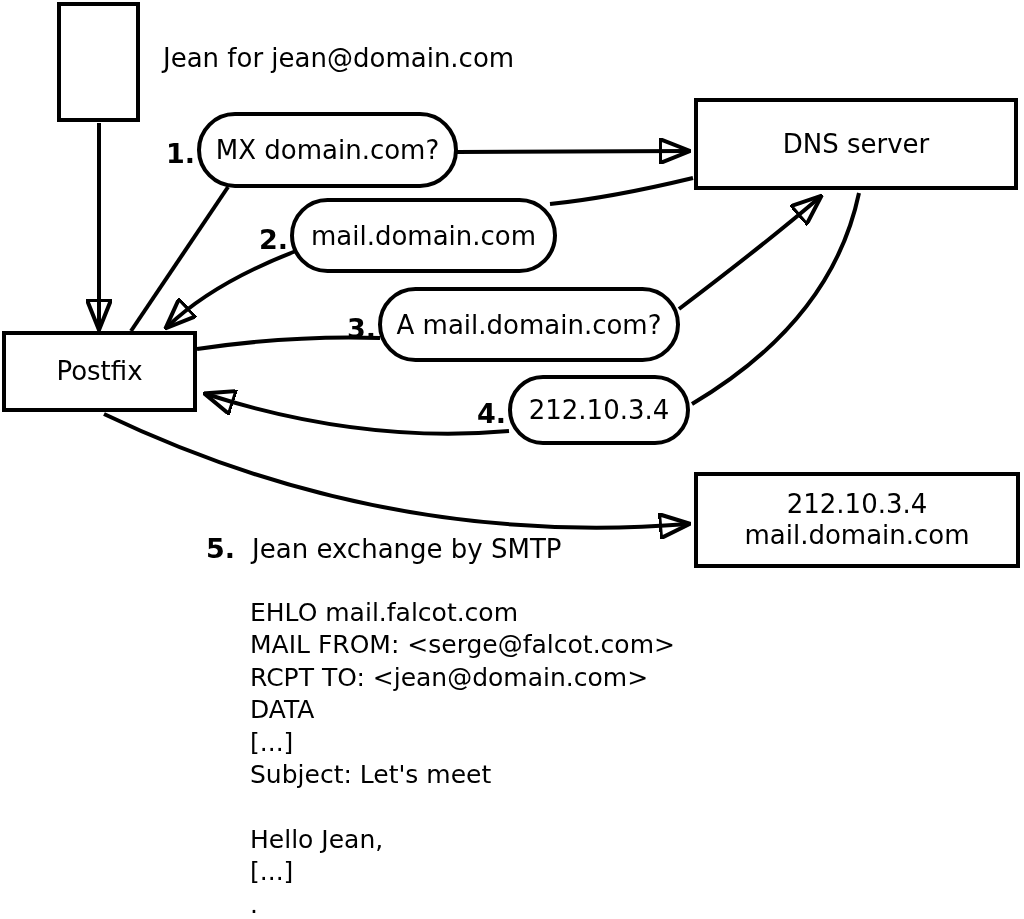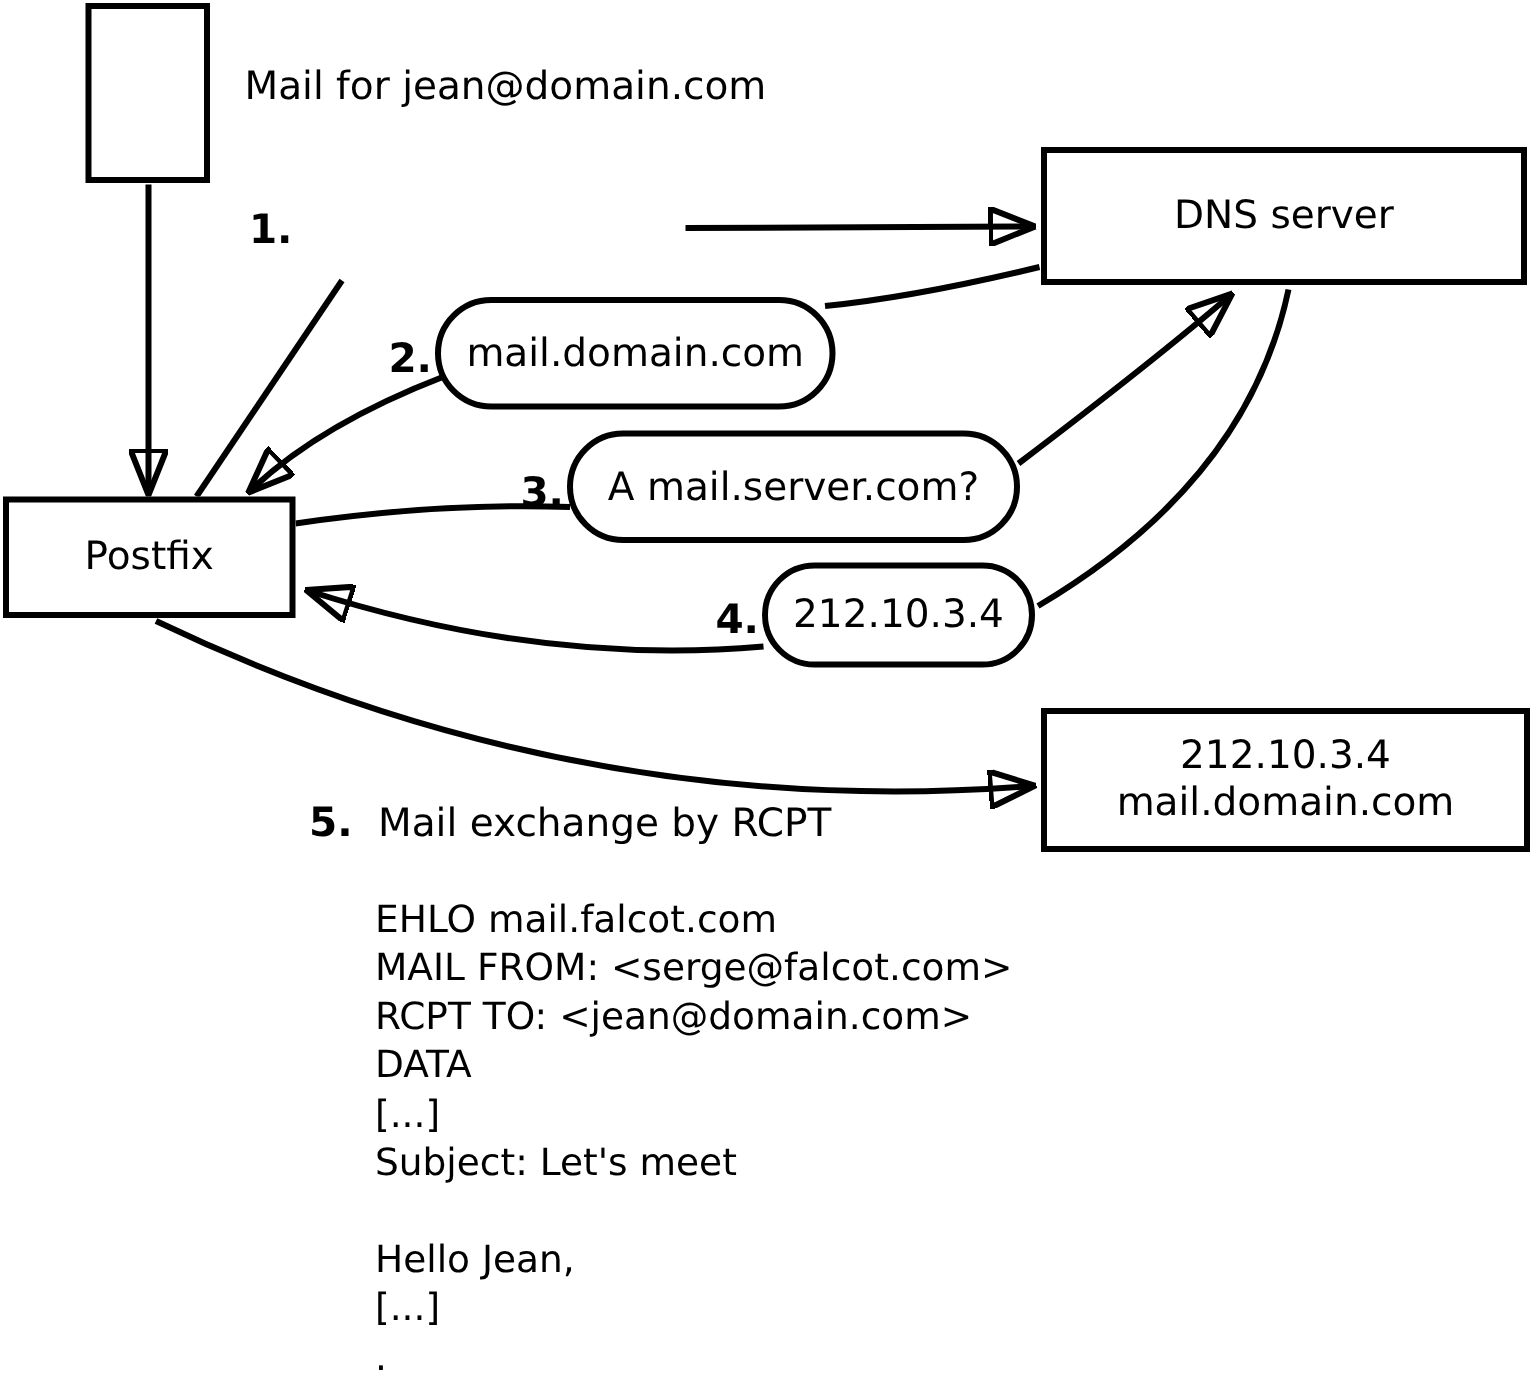--- a/index.html
+++ b/index.html
@@ -103,55 +103,58 @@
     <path d="M 296 251 Q 213 283 167 327" marker-end="url(#ah)"></path>
     <path d="M 197 349 Q 292 335 380 338"></path>
     <path d="M 679 309 Q 770 240 820 197" marker-end="url(#ah)"></path>
     <path d="M 859 193 Q 832 321 692 404"></path>
     <path d="M 509 431 Q 362 444 206 394" marker-end="url(#ah)"></path>
     <path d="M 104 414 Q 384 548 688 524" marker-end="url(#ah)"></path>
   </svg>
 
   <div class="box" style="left:57px; top:2px; width:83px; height:120px;"></div>
 
-  <div class="freetext" style="left:163px; top:41px;">Mail for jean@domain.com</div>
+  <div class="freetext" style="left:163px; top:41px;">Jean for jean@domain.com</div>
 
   <div class="box" style="left:2px; top:331px; width:195px; height:81px;">
     <span>Postfix</span>
   </div>
 
   <div class="box" style="left:694px; top:98px; width:324px; height:92px;">
     <span>DNS server</span>
   </div>
 
   <div class="box multiline" style="left:694px; top:472px; width:326px; height:96px;">
     <span>212.10.3.4</span>
     <span>mail.domain.com</span>
   </div>
 
   <div class="stepnum" style="left:137px; top:137px; width:58px;">1.</div>
+  <div class="pill" style="left:197px; top:112px; width:261px; height:76px;">
+    <span>MX domain.com?</span>
+  </div>
 
   <div class="stepnum" style="left:230px; top:223px; width:58px;">2.</div>
   <div class="pill" style="left:290px; top:198px; width:267px; height:75px;">
     <span>mail.domain.com</span>
   </div>
 
   <div class="stepnum" style="left:318px; top:312px; width:58px;">3.</div>
   <div class="pill" style="left:378px; top:287px; width:302px; height:75px;">
-    <span>A mail.server.com?</span>
+    <span>A mail.domain.com?</span>
   </div>
 
   <div class="stepnum" style="left:448px; top:397px; width:58px;">4.</div>
   <div class="pill" style="left:508px; top:375px; width:182px; height:70px;">
     <span>212.10.3.4</span>
   </div>
 
   <div class="step5">
     <span class="num">5.</span>
-    <span class="txt">Mail exchange by RCPT</span>
+    <span class="txt">Jean exchange by SMTP</span>
   </div>
 
   <pre class="smtp">EHLO mail.falcot.com
 MAIL FROM: &lt;serge@falcot.com&gt;
 RCPT TO: &lt;jean@domain.com&gt;
 DATA
 [...]
 Subject: Let's meet
 
 Hello Jean,

